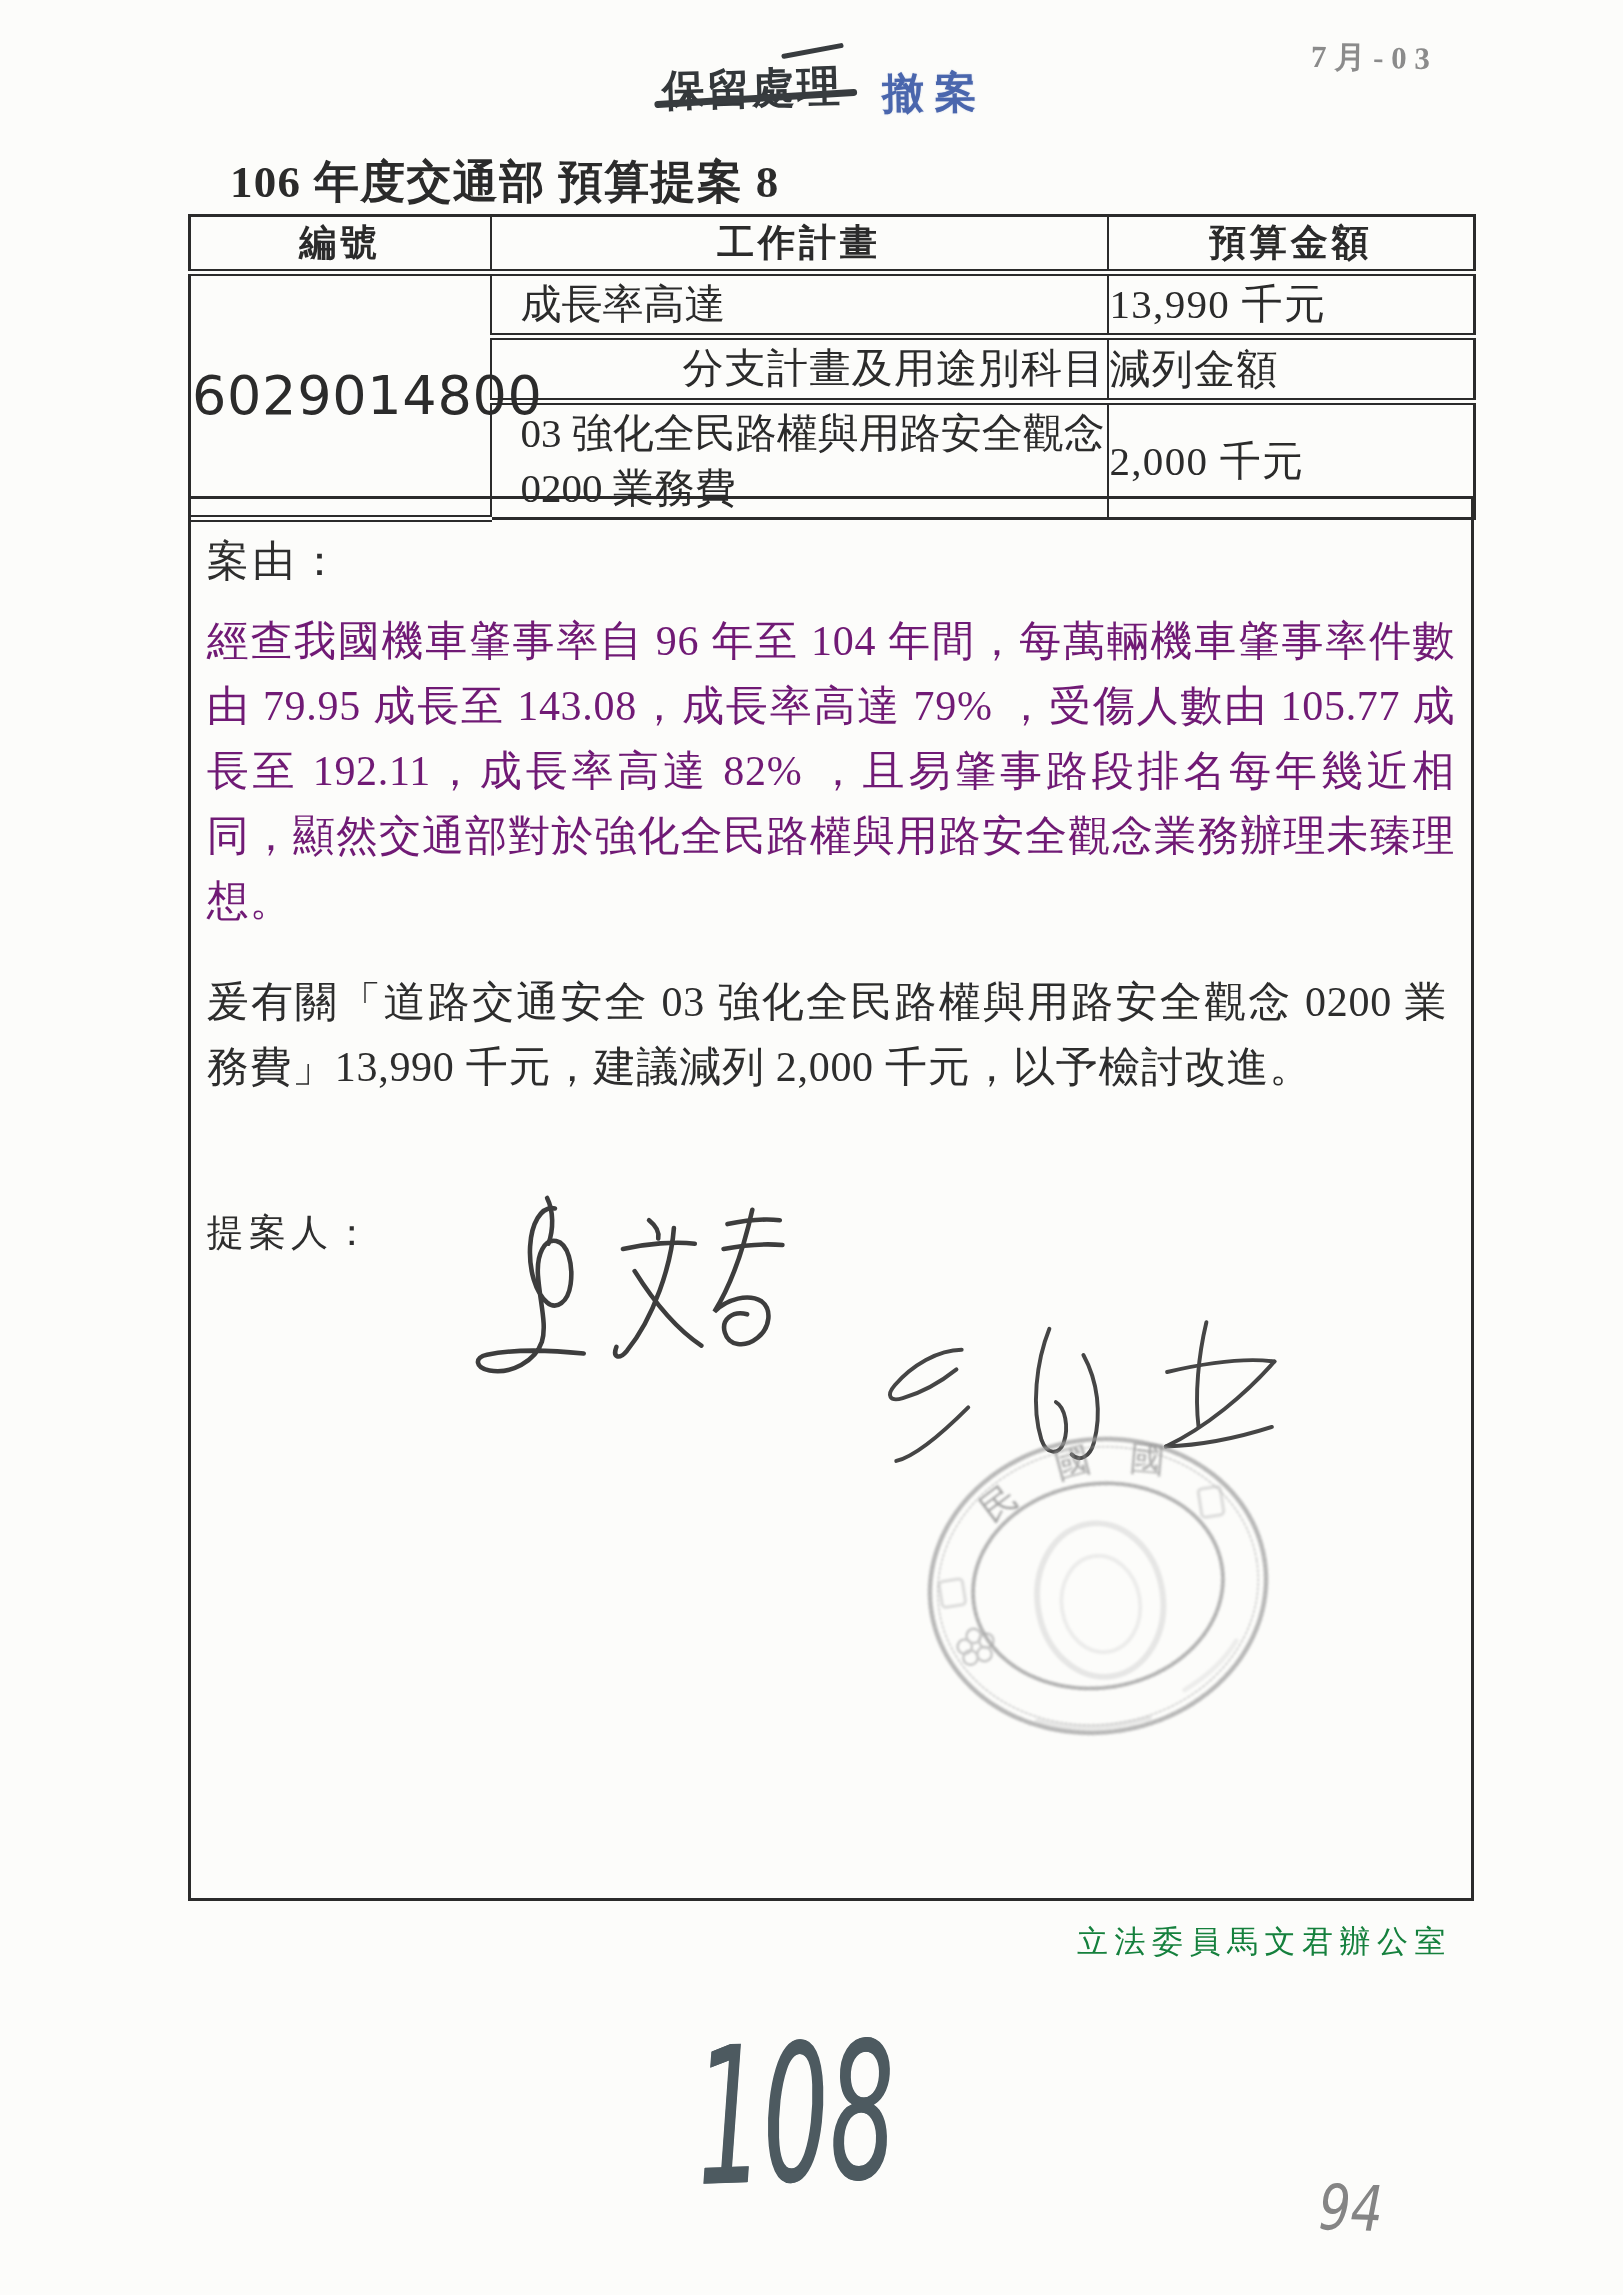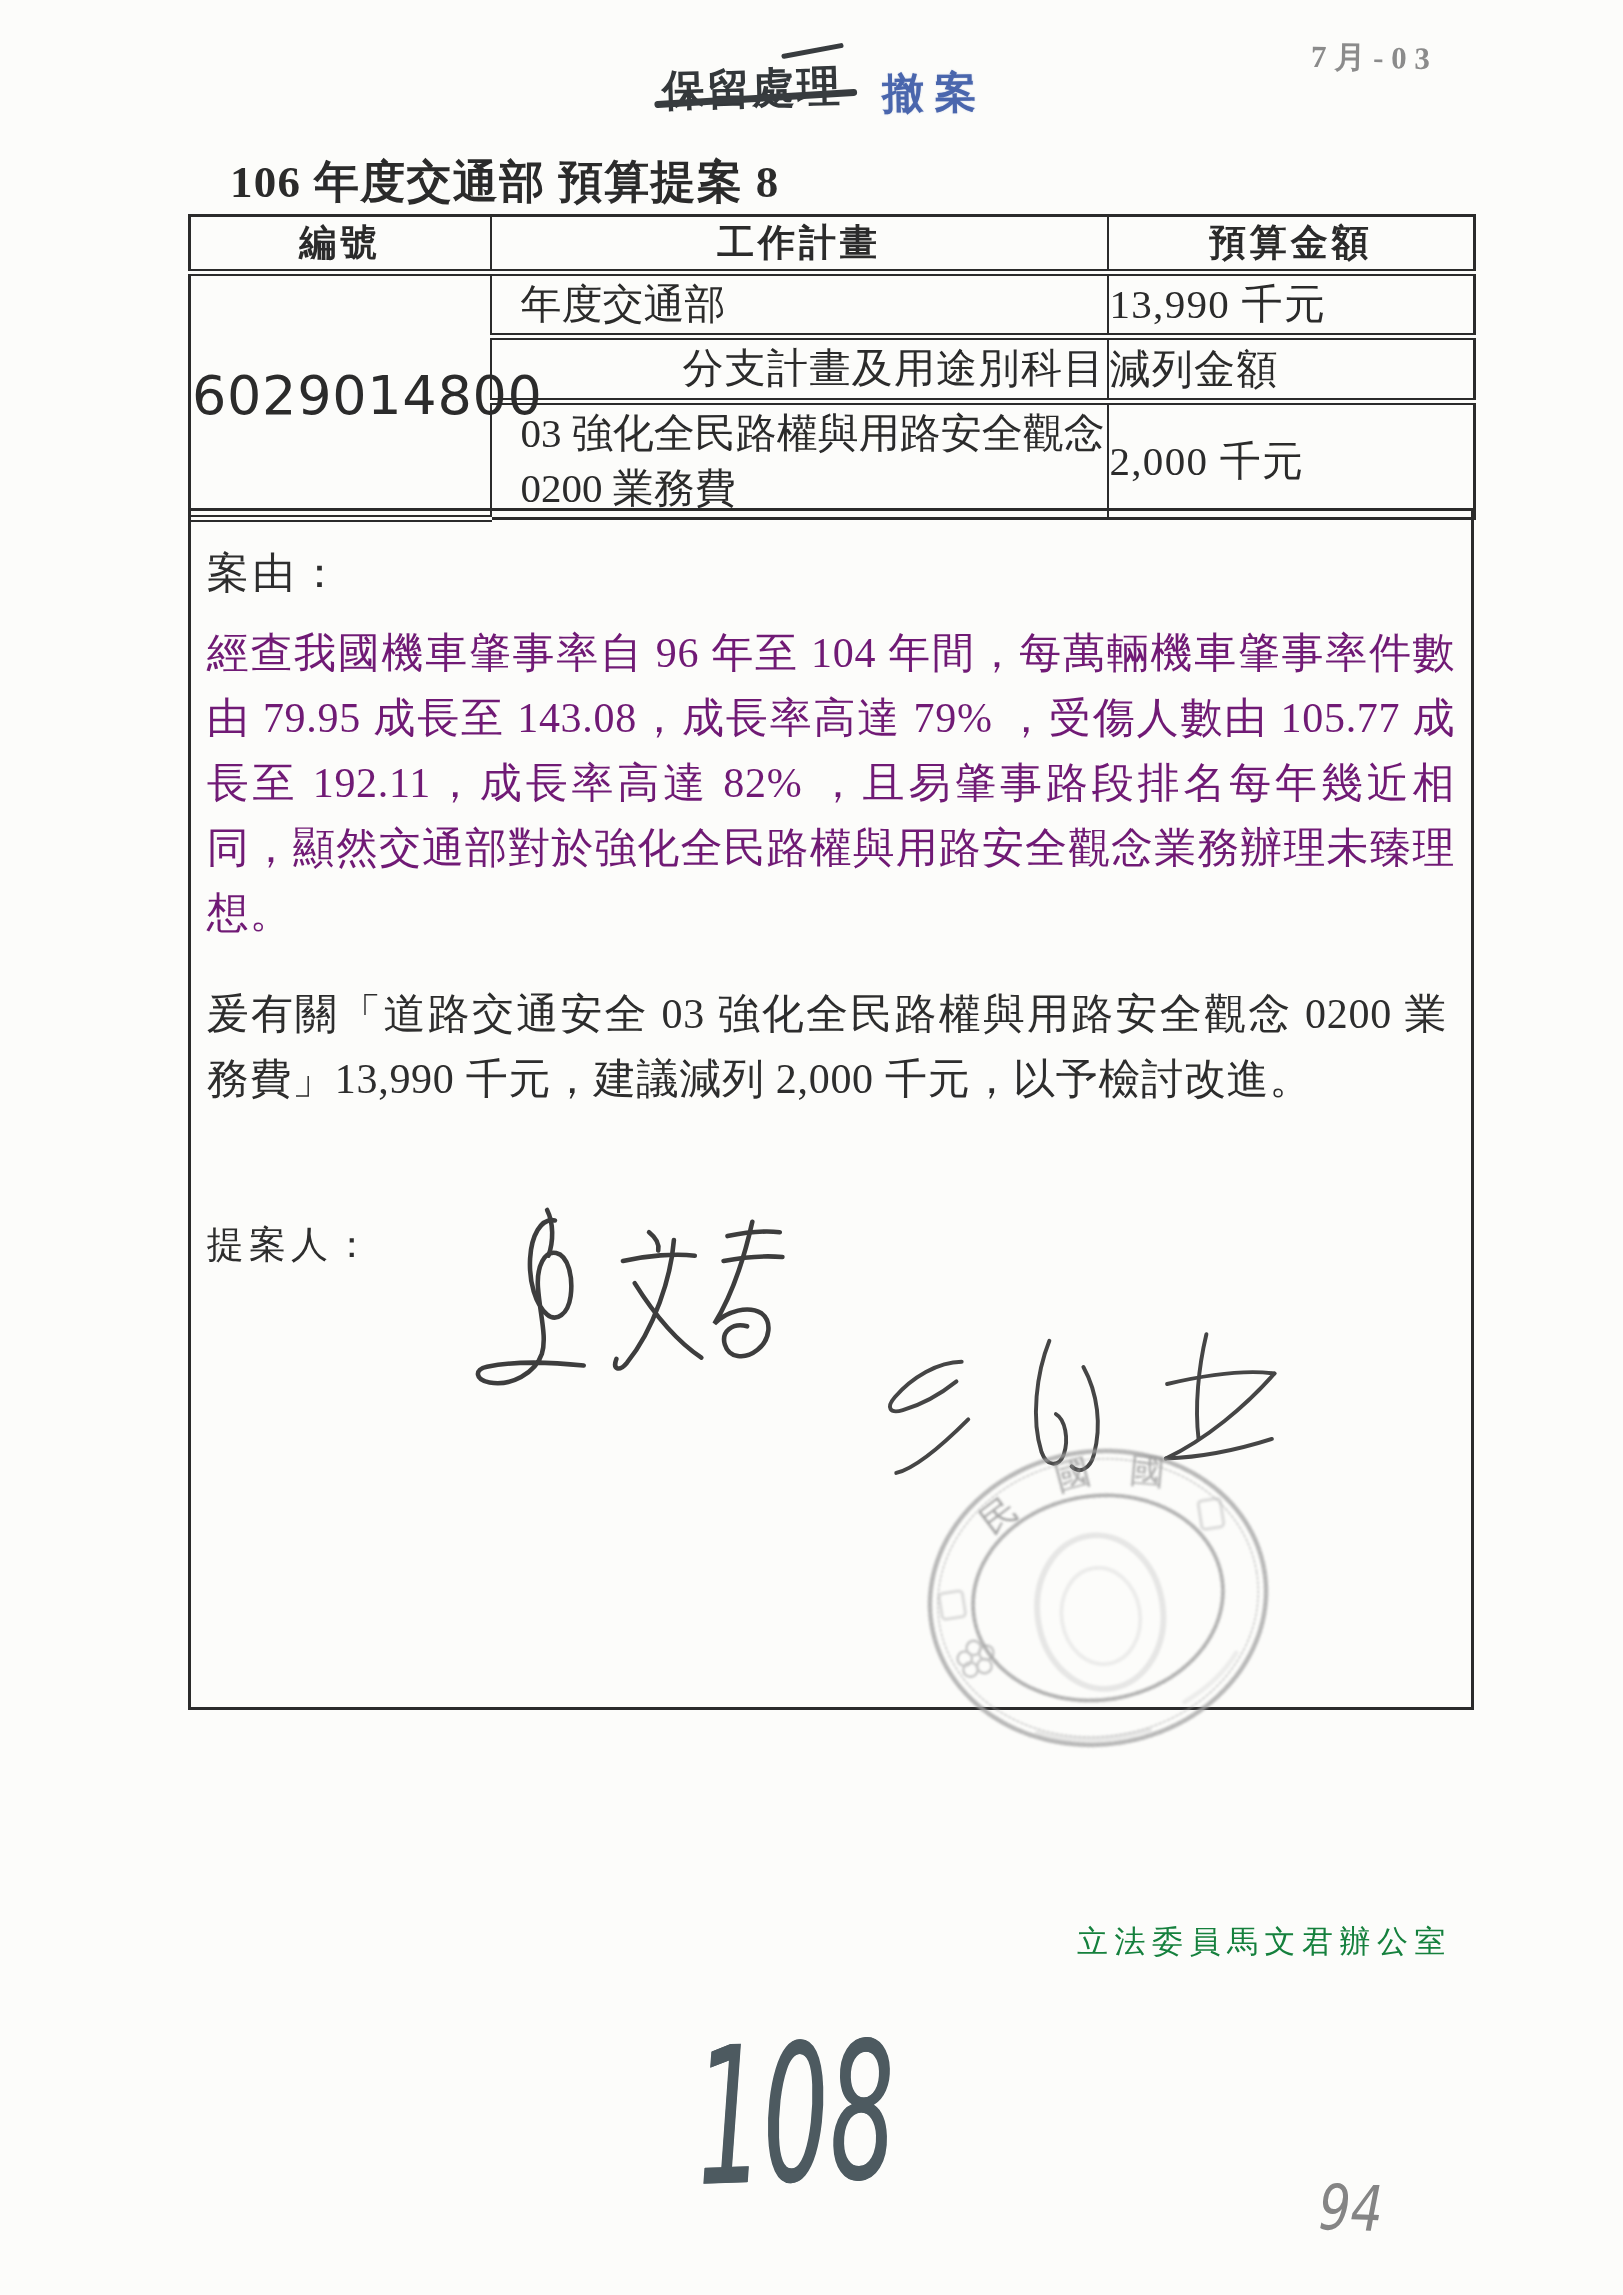--- a/index.html
+++ b/index.html
@@ -66,21 +66,21 @@
   .budget-table tr.r3 td{height:92px;}
   .budget-table td.id-cell{
     font-family:"DejaVu Sans",sans-serif;font-size:54px;
     letter-spacing:0.7px;
   }
   .budget-table td.plan{padding-left:29px;line-height:1.35;}
   .budget-table td.plan.center{text-align:right;padding-left:8px;letter-spacing:1.3px;}
   .budget-table td.amt{text-align:left;letter-spacing:1.3px;}
   
   .case-box{
-    position:absolute;left:188px;top:508px;width:1286px;height:1202px;
+    position:absolute;left:188px;top:496px;width:1286px;height:1405px;
     border:3.3px solid #2b2b2b;box-sizing:border-box;
     padding:34px 15.7px 0 15.7px;
   }
   .case-label{font-size:42px;letter-spacing:3.9px;}
   .case-text{
     margin:19.6px 0 0 0;font-size:42px;line-height:65px;
     text-align:justify;letter-spacing:0.7px;color:#701a75;
   }
   .proposal-text{
     margin:36px 8px 0 0;font-size:42px;line-height:65px;
@@ -135,21 +135,21 @@
         <col style="width:367px">
     </colgroup>
     <tbody>
         <tr>
       <th>編號</th>
       <th>工作計畫</th>
       <th>預算金額</th>
     </tr>
     <tr class="r1">
       <td class="id-cell" rowspan="3">6029014800</td>
-      <td class="plan">年度交通部</td>
+      <td class="plan">成長率高達</td>
       <td class="amt">13,990 千元</td>
     </tr>
     <tr class="r2">
       <td class="plan center">分支計畫及用途別科目</td>
       <td class="amt">減列金額</td>
     </tr>
     <tr class="r3">
       <td class="plan">03 強化全民路權與用路安全觀念 0200 業務費</td>
       <td class="amt">2,000 千元</td>
     </tr>

